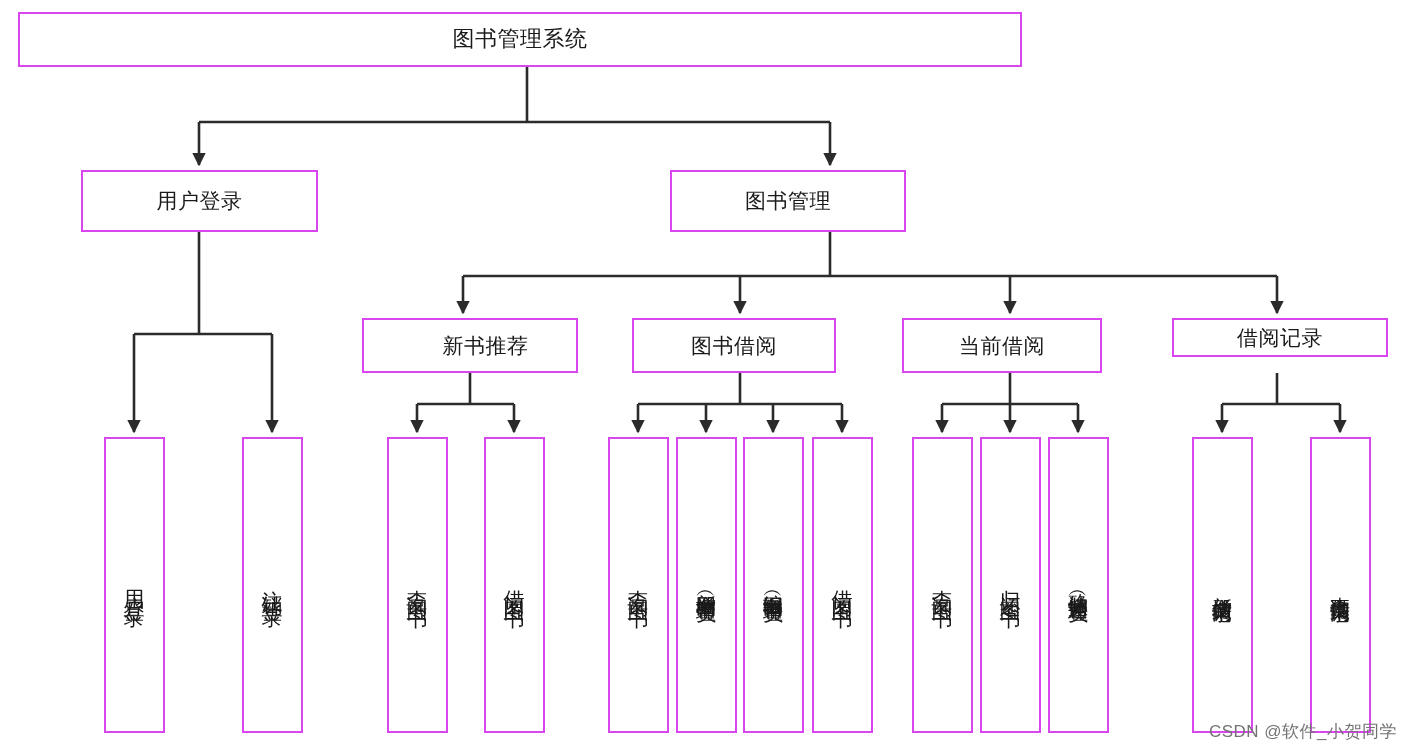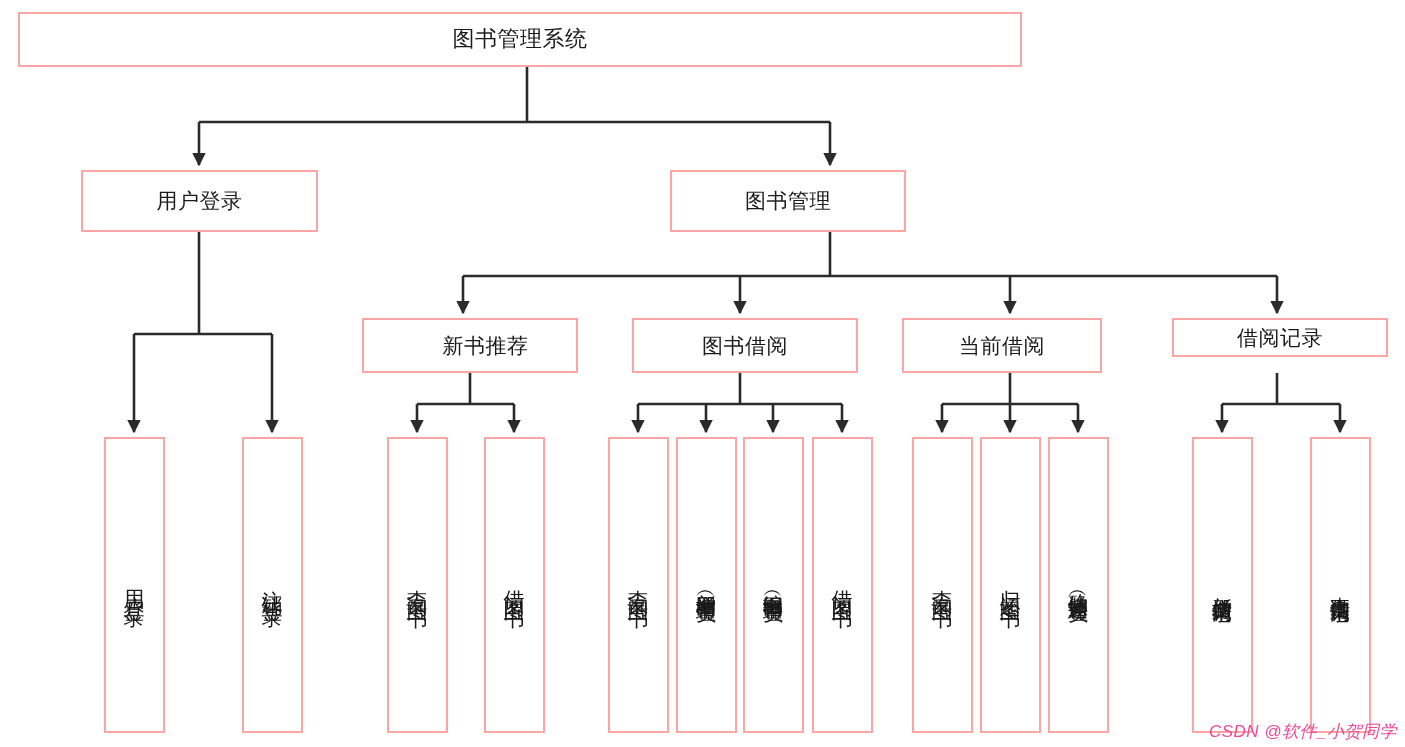--- a/index.html
+++ b/index.html
@@ -23,21 +23,21 @@
     left: 0;
     top: 0;
     width: 1405px;
     height: 747px;
     pointer-events: none;
   }
   .node {
     position: absolute;
     box-sizing: border-box;
     background: #ffffff;
-    border: 2px solid #fca5a5;
+    border: 2px solid #d946ef;
     display: flex;
     align-items: center;
     justify-content: center;
     color: #1a1a1a;
     z-index: 3;
   }
   .node-label {
     display: block;
     text-align: center;
     line-height: 1.12;
@@ -68,25 +68,24 @@
   }
   .v-node.tight .node-label {
     letter-spacing: 1.5px;
     font-size: 20px;
   }
   .watermark {
     position: absolute;
     right: 8px;
     bottom: 4px;
     font-size: 17px;
-    color: #ec4899;
+    color: #737373;
     letter-spacing: 0.5px;
     z-index: 6;
     white-space: nowrap;
-    font-style: italic;
   }
 </style>
 </head>
 <body>
 
 <div id="canvas">
 
   <svg id="edges" width="1405" height="747" viewBox="0 0 1405 747" xmlns="http://www.w3.org/2000/svg">
     <defs>
       <marker id="arrow" viewBox="0 0 10 10" refX="9" refY="5" markerWidth="5.2" markerHeight="5.2" orient="auto-start-reverse">
@@ -145,21 +144,21 @@
   <div class="node h-node" style="left:81px; top:170px; width:237px; height:62px;">
     <span class="node-label">用户登录</span>
   </div>
   <div class="node h-node" style="left:670px; top:170px; width:236px; height:62px;">
     <span class="node-label">图书管理</span>
   </div>
 
   <div class="node h-node" style="left:362px; top:318px; width:216px; height:55px;padding-left:31px;">
     <span class="node-label">新书推荐</span>
   </div>
-  <div class="node h-node" style="left:632px; top:318px; width:226px; height:55px;">
+  <div class="node h-node" style="left:632px; top:318px; width:204px; height:55px;">
     <span class="node-label">图书借阅</span>
   </div>
   <div class="node h-node" style="left:902px; top:318px; width:200px; height:55px;">
     <span class="node-label">当前借阅</span>
   </div>
   <div class="node h-node" style="left:1172px; top:318px; width:216px; height:39px;">
     <span class="node-label">借阅记录</span>
   </div>
 
   <div class="node v-node" style="left:104px; top:437px; width:61px; height:296px;">

